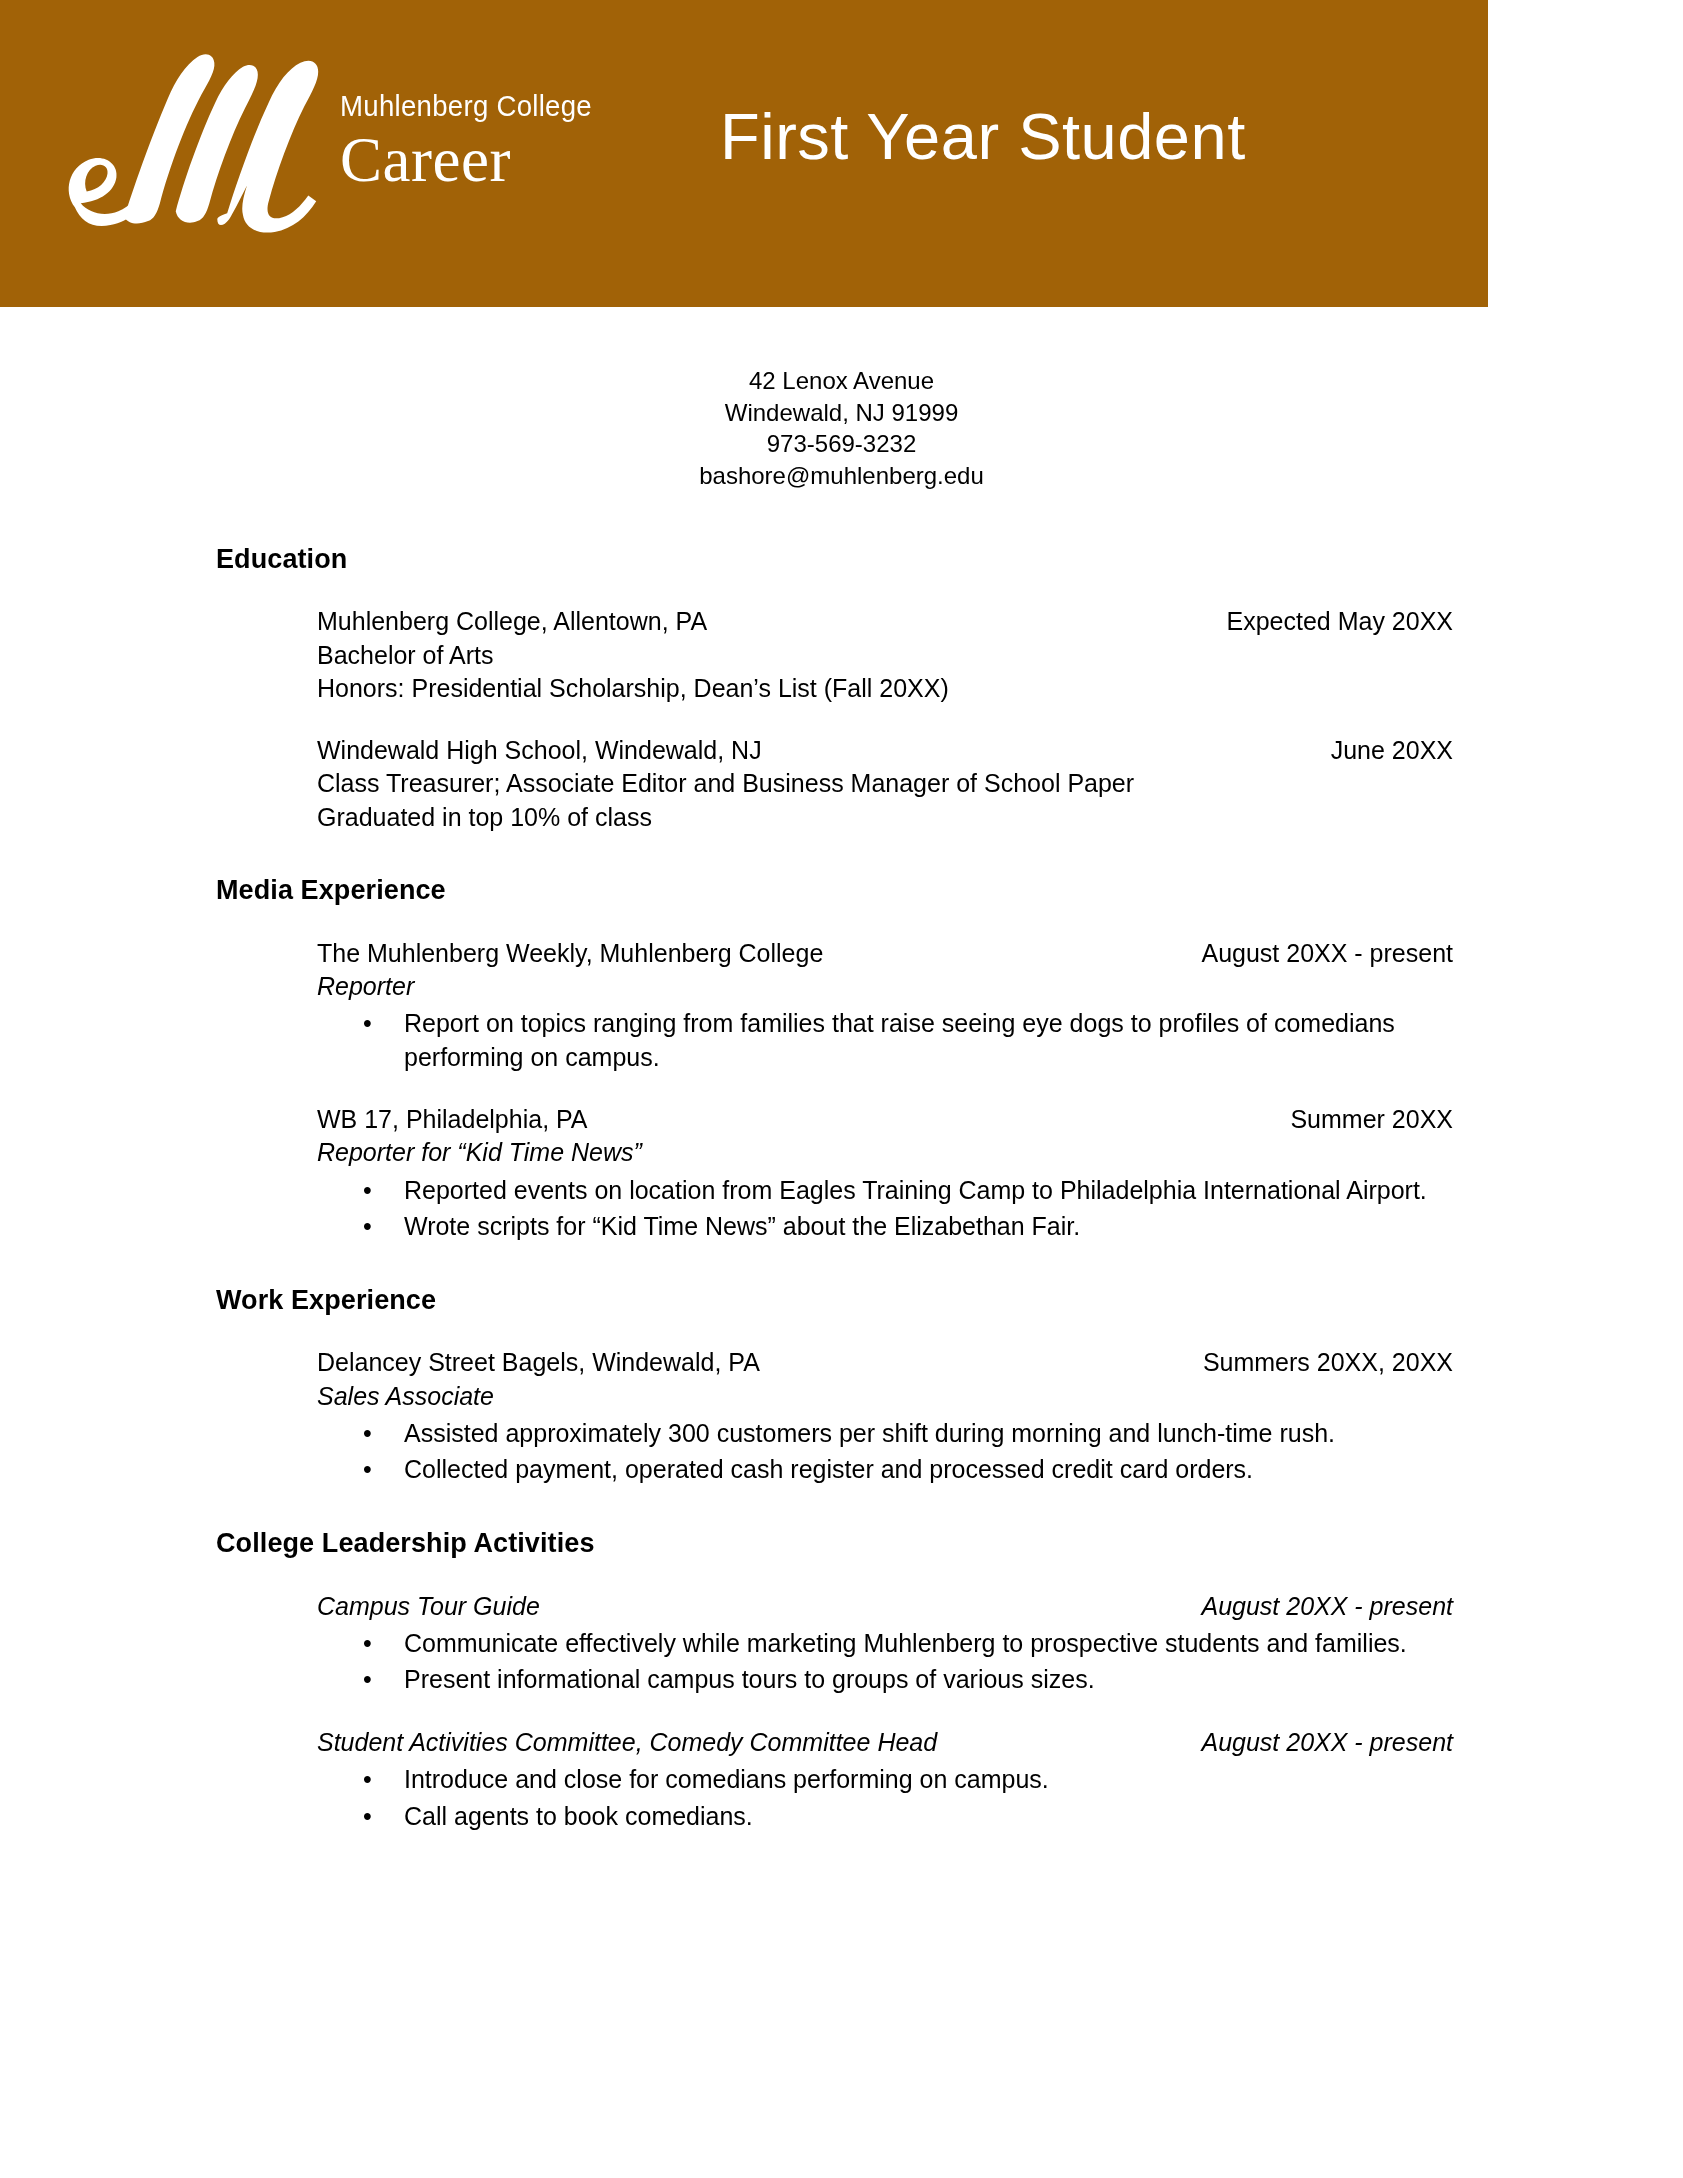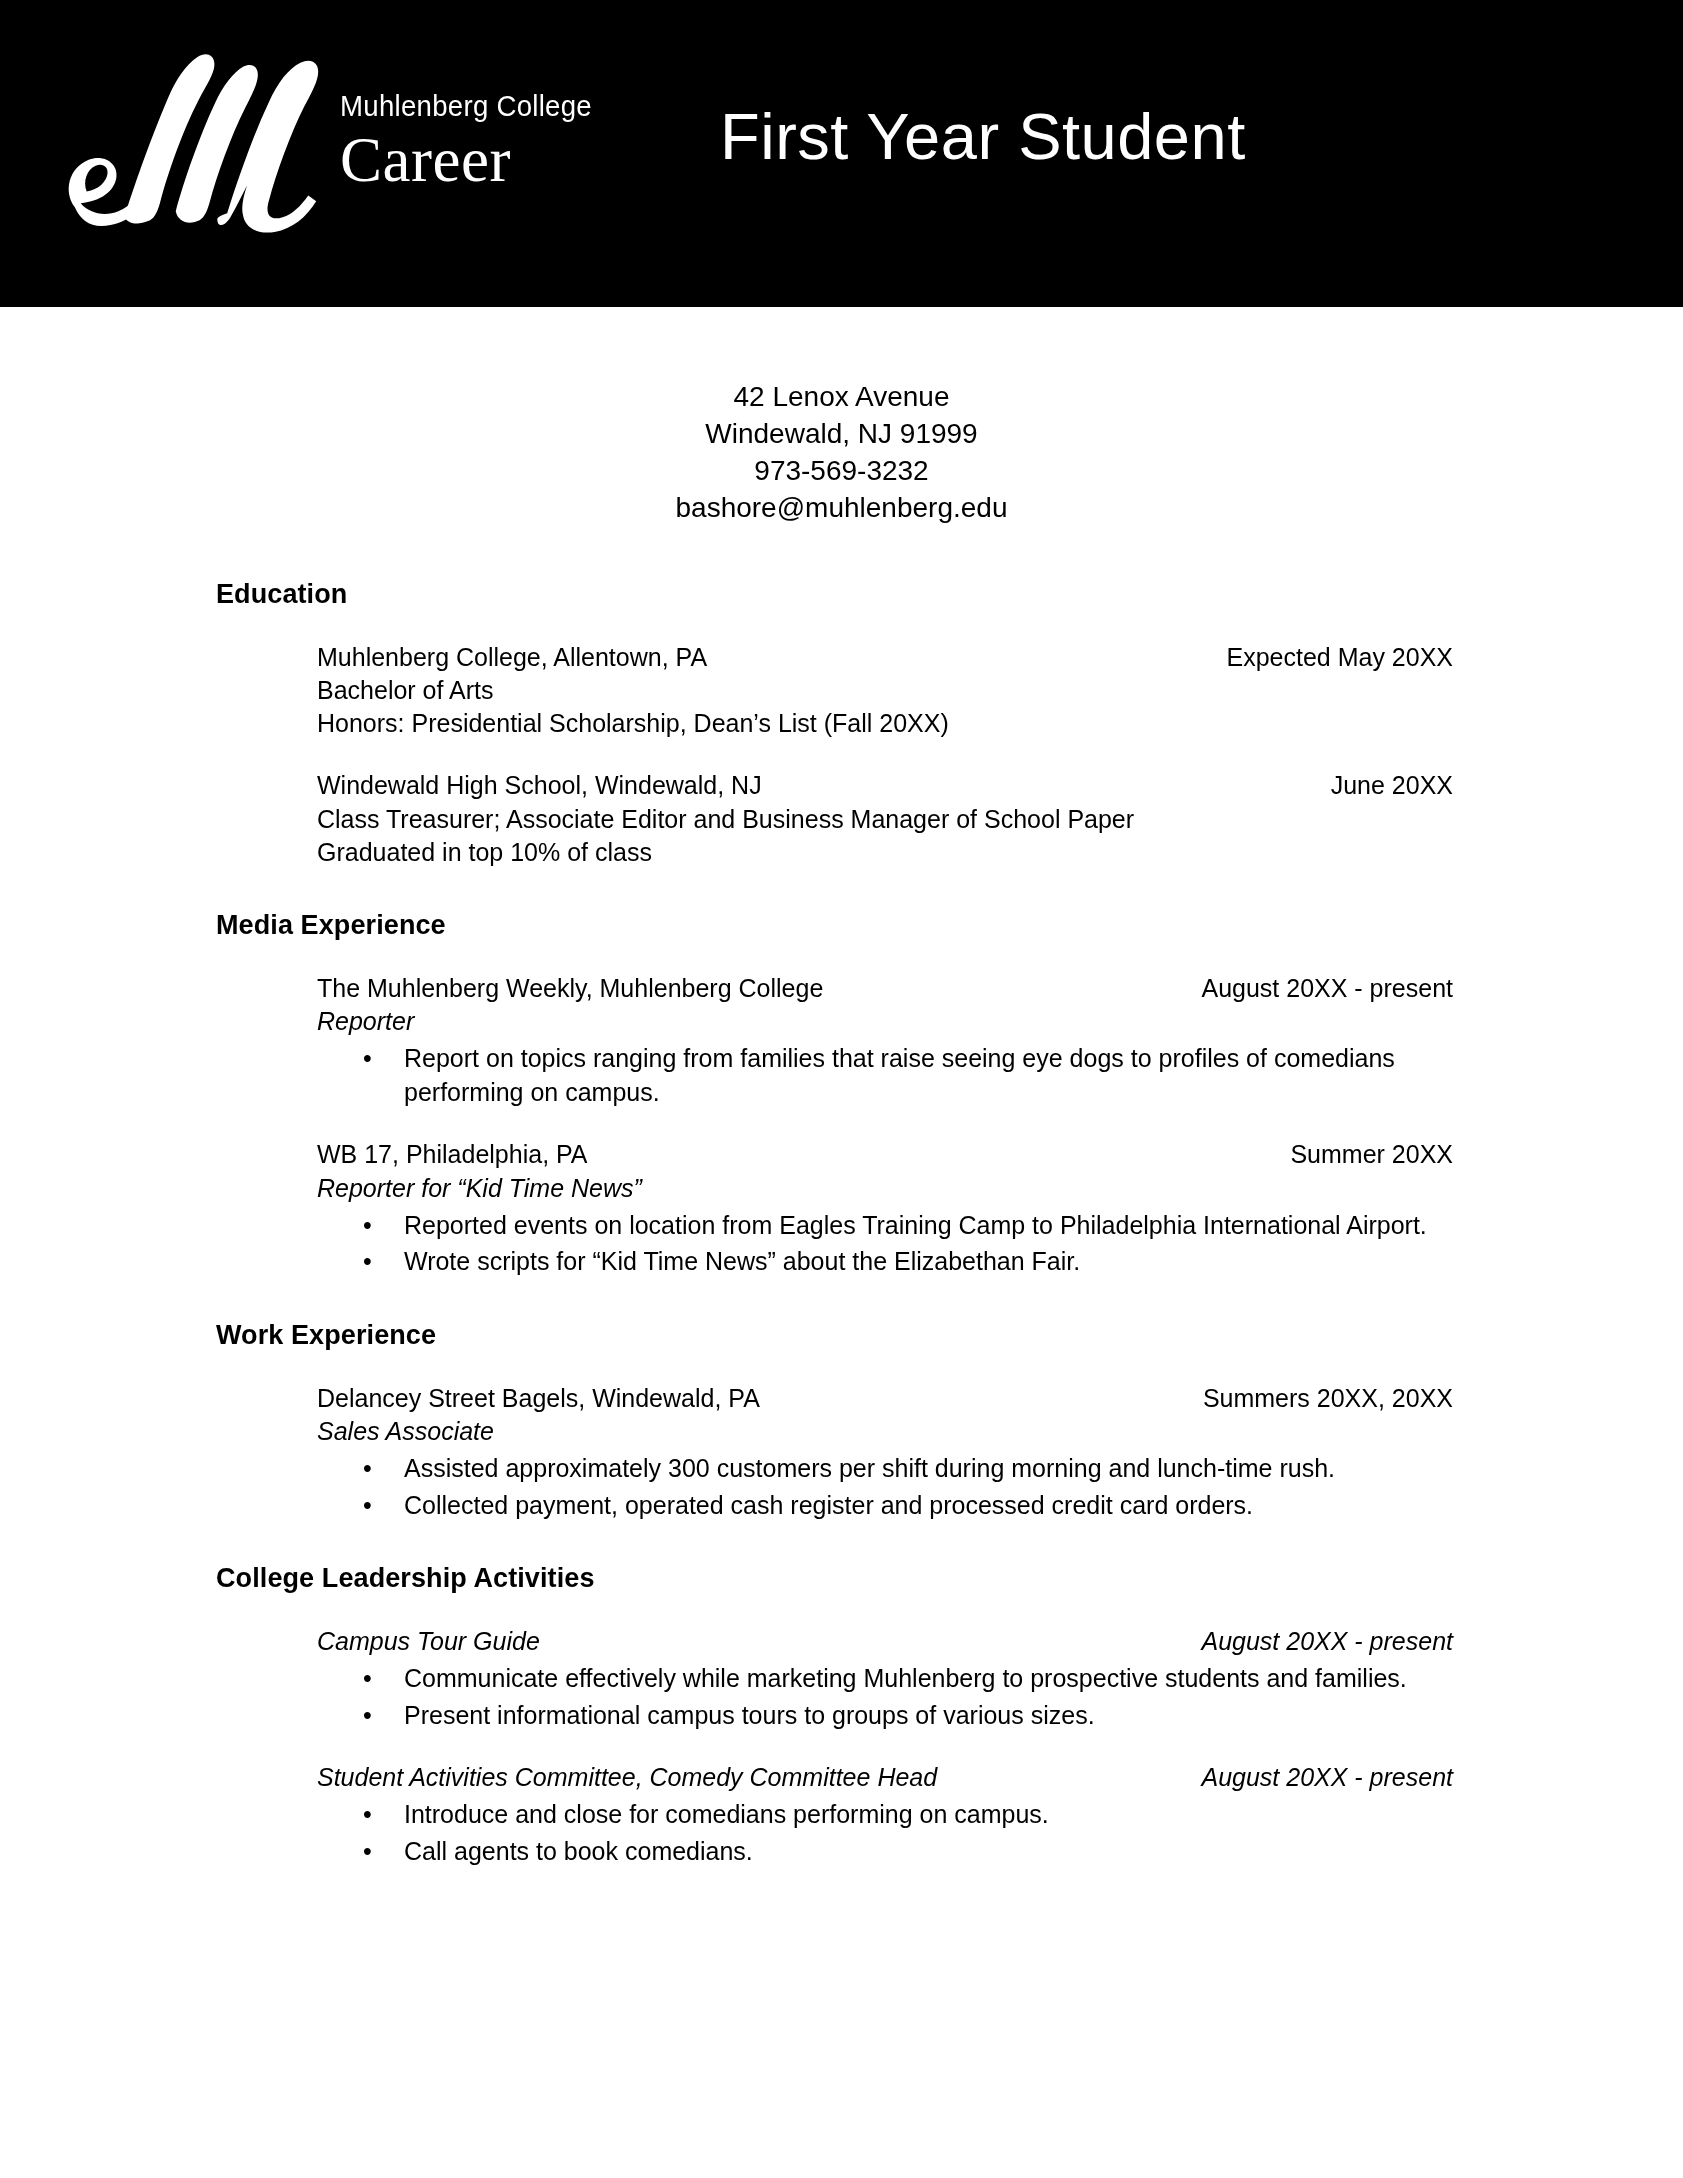--- a/index.html
+++ b/index.html
@@ -11,23 +11,23 @@
     width: 1683px;
     height: 2178px;
     font-family: "Liberation Sans", sans-serif;
     color: #000000;
     position: relative;
     overflow: hidden;
   }
 
   
   .banner {
-    width: 1683px;
+    width: 1488px;
     height: 307px;
-    background: #000000;
+    background: #a16207;
     position: relative;
     box-sizing: border-box;
   }
   .logo-block {
     position: absolute;
     left: 59px;
     top: 30px;
     width: 554px;
     height: 218px;
     display: flex;
@@ -95,23 +95,23 @@
     text-align: center;
     font-size: 41px;
     font-weight: bold;
     letter-spacing: 0.2px;
     margin: 0;
     padding-top: 24px;
     line-height: 1.2;
   }
   .contact {
     text-align: center;
-    font-size: 28px;
+    font-size: 24px;
     line-height: 1.32;
-    margin-top: 36px;
+    margin-top: 22px;
   }
   .contact div { white-space: nowrap; }
 
   .sections { margin-top: 51px; }
 
   .section { margin-bottom: 0; }
 
   .section-heading {
     font-size: 27px;
     font-weight: bold;

